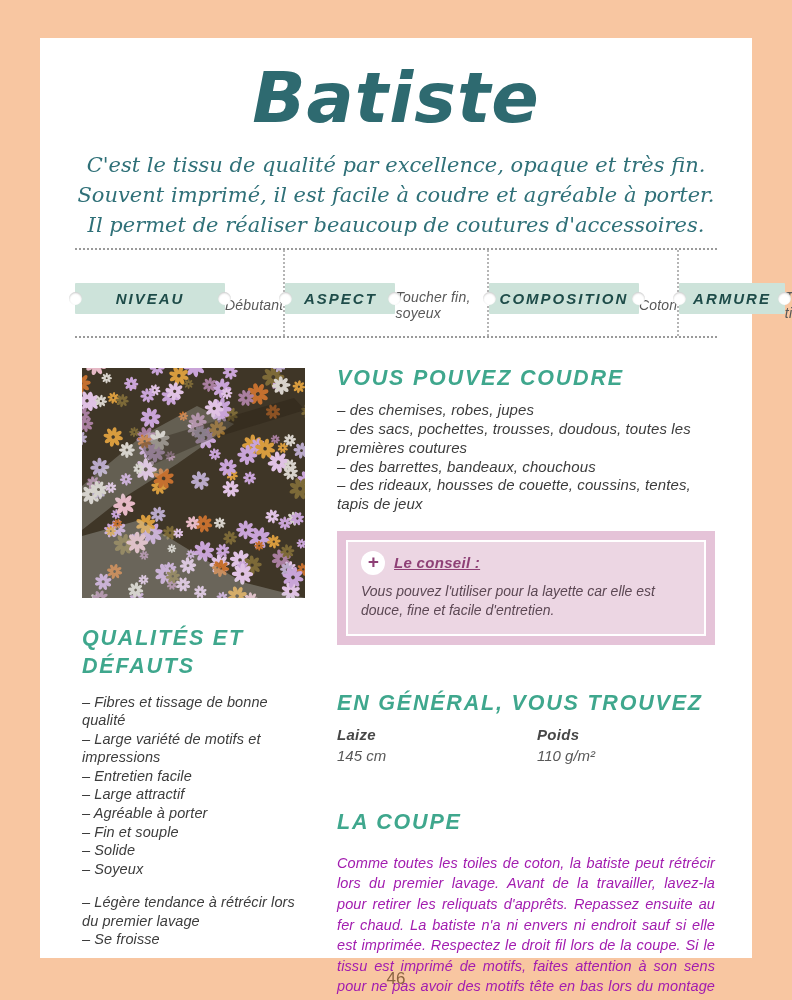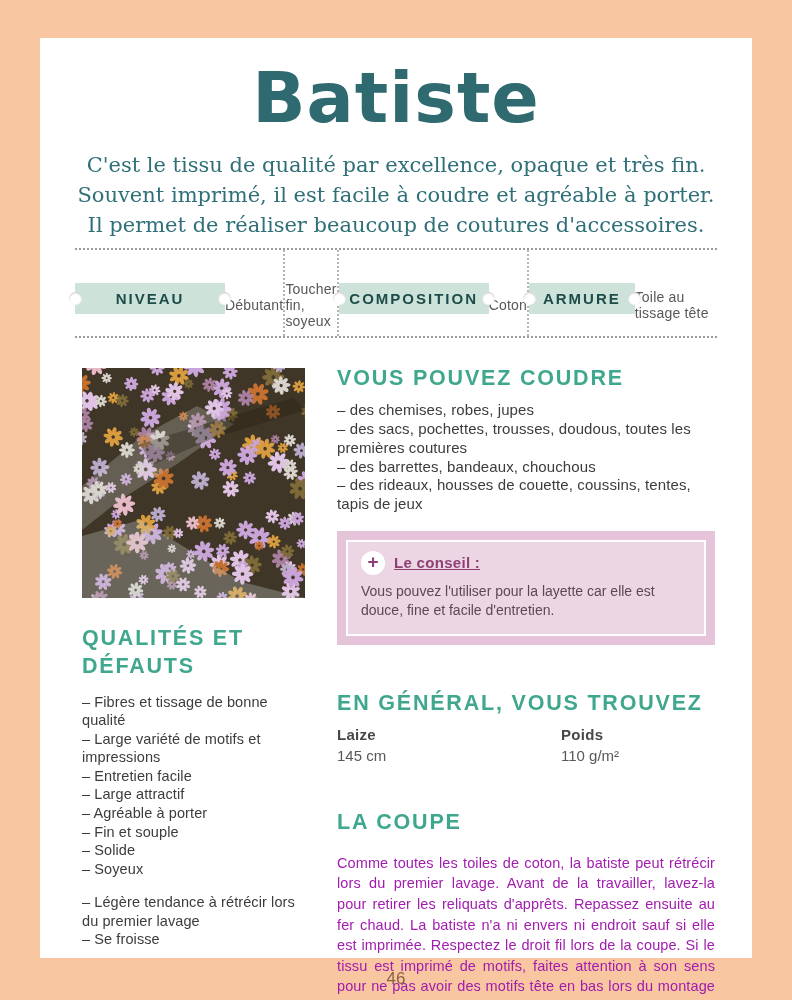--- a/index.html
+++ b/index.html
@@ -13,21 +13,21 @@
     --conseil-accent:#8e4076;
     --body-text:#3c3c3c;
     --muted-text:#585858;
     --page-number-brown:#8a6342;
     --dots:#9a9a9a;
   }
   *{margin:0;padding:0;box-sizing:border-box;}
   html,body{width:792px;height:1000px;}
   body{font-family:"Liberation Sans",sans-serif;background:#fff;}
   .page{position:relative;width:792px;height:1000px;background:var(--border-peach);overflow:hidden;}
-  .sheet{position:absolute;left:40px;top:38px;width:712px;height:920px;background:#ffffff;}
+  .sheet{position:absolute;left:40px;top:38px;width:712px;height:920px;background:#ffffff;font-style:italic;}
 
   .title{
     position:absolute;top:22px;left:0;right:0;text-align:center;
     font-family:"DejaVu Sans",sans-serif;font-weight:700;
     font-size:70px;line-height:76px;color:var(--accent-teal);letter-spacing:1px;
   }
   .intro{
     position:absolute;top:112px;left:20px;right:20px;text-align:center;
     font-family:"DejaVu Serif",serif;font-size:21px;line-height:30px;
     color:#2f7078;white-space:pre-line;
@@ -81,21 +81,21 @@
     color:var(--conseil-accent);font-size:19px;font-weight:700;
     display:flex;align-items:center;justify-content:center;line-height:1;padding-bottom:2px;
   }
   .conseil-title{
     color:var(--conseil-accent);font-weight:700;font-size:15px;letter-spacing:.3px;
     text-decoration:underline;
   }
   .conseil-text{margin-top:7px;font-size:14px;line-height:1.4;color:#5c4854;}
 
   .mt{margin-top:44px;}
-  .general-grid{display:grid;grid-template-columns:200px 1fr;margin-top:4px;gap:24px;}
+  .general-grid{display:grid;grid-template-columns:200px 1fr;margin-top:4px;}
   .glabel{font-size:15px;font-weight:700;color:#474747;letter-spacing:.3px;}
   .gvalue{font-size:15px;color:var(--muted-text);margin-top:4px;}
 
   .coupe-text{
     margin-top:16px;font-size:14.5px;line-height:1.42;color:#a21caf;
     text-align:justify;letter-spacing:.1px;
   }
 
   .page-num{
     position:absolute;left:0;right:0;bottom:11px;text-align:center;
@@ -114,20 +114,23 @@
 Il permet de réaliser beaucoup de coutures d'accessoires.</p>
 
     <div class="specs">
       <div class="spec-col">
         <div class="badge">
             <span>NIVEAU</span>
           </div>
         <div class="spec-value">Débutant</div>
       </div>
       <div class="spec-col">
+        <div class="badge">
+            <span>ASPECT</span>
+          </div>
         <div class="spec-value">Toucher fin, soyeux</div>
       </div>
       <div class="spec-col">
         <div class="badge">
             <span>COMPOSITION</span>
           </div>
         <div class="spec-value">Coton</div>
       </div>
       <div class="spec-col">
         <div class="badge">

